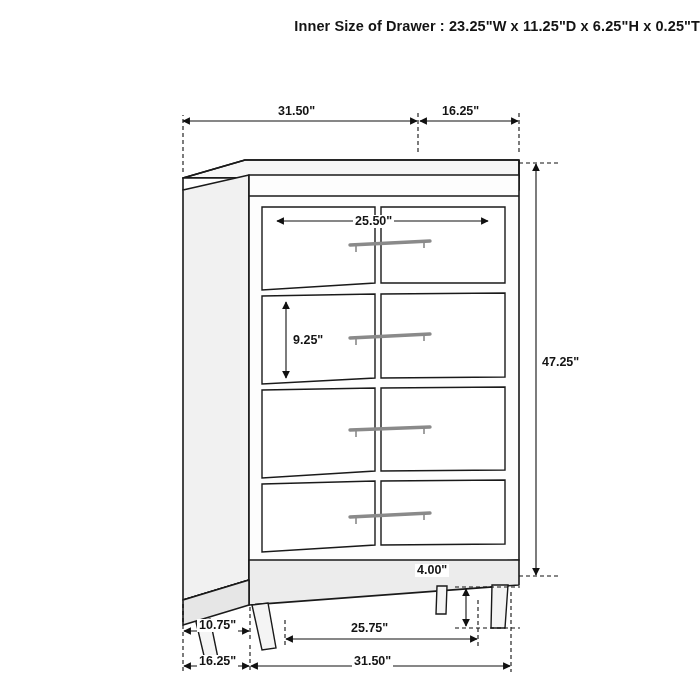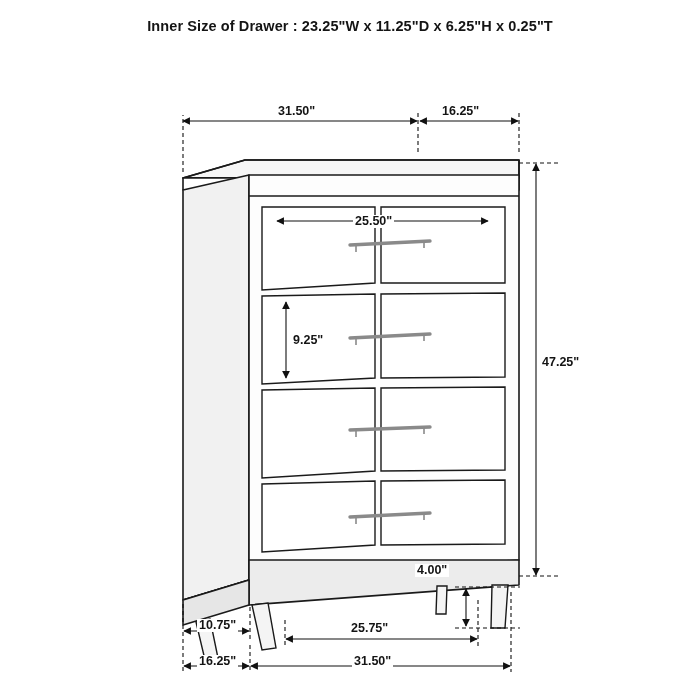--- a/index.html
+++ b/index.html
@@ -20,21 +20,21 @@
     left: 0;
     top: 0;
     width: 700px;
     height: 700px;
   }
   #title {
     position: absolute;
     left: 0;
     top: 18px;
     width: 700px;
-    text-align: center;
+    text-align: right;
     font-size: 14.5px;
     font-weight: bold;
     letter-spacing: 0.1px;
     color: #141414;
   }
   svg.diagram {
     position: absolute;
     left: 0;
     top: 0;
     width: 700px;

